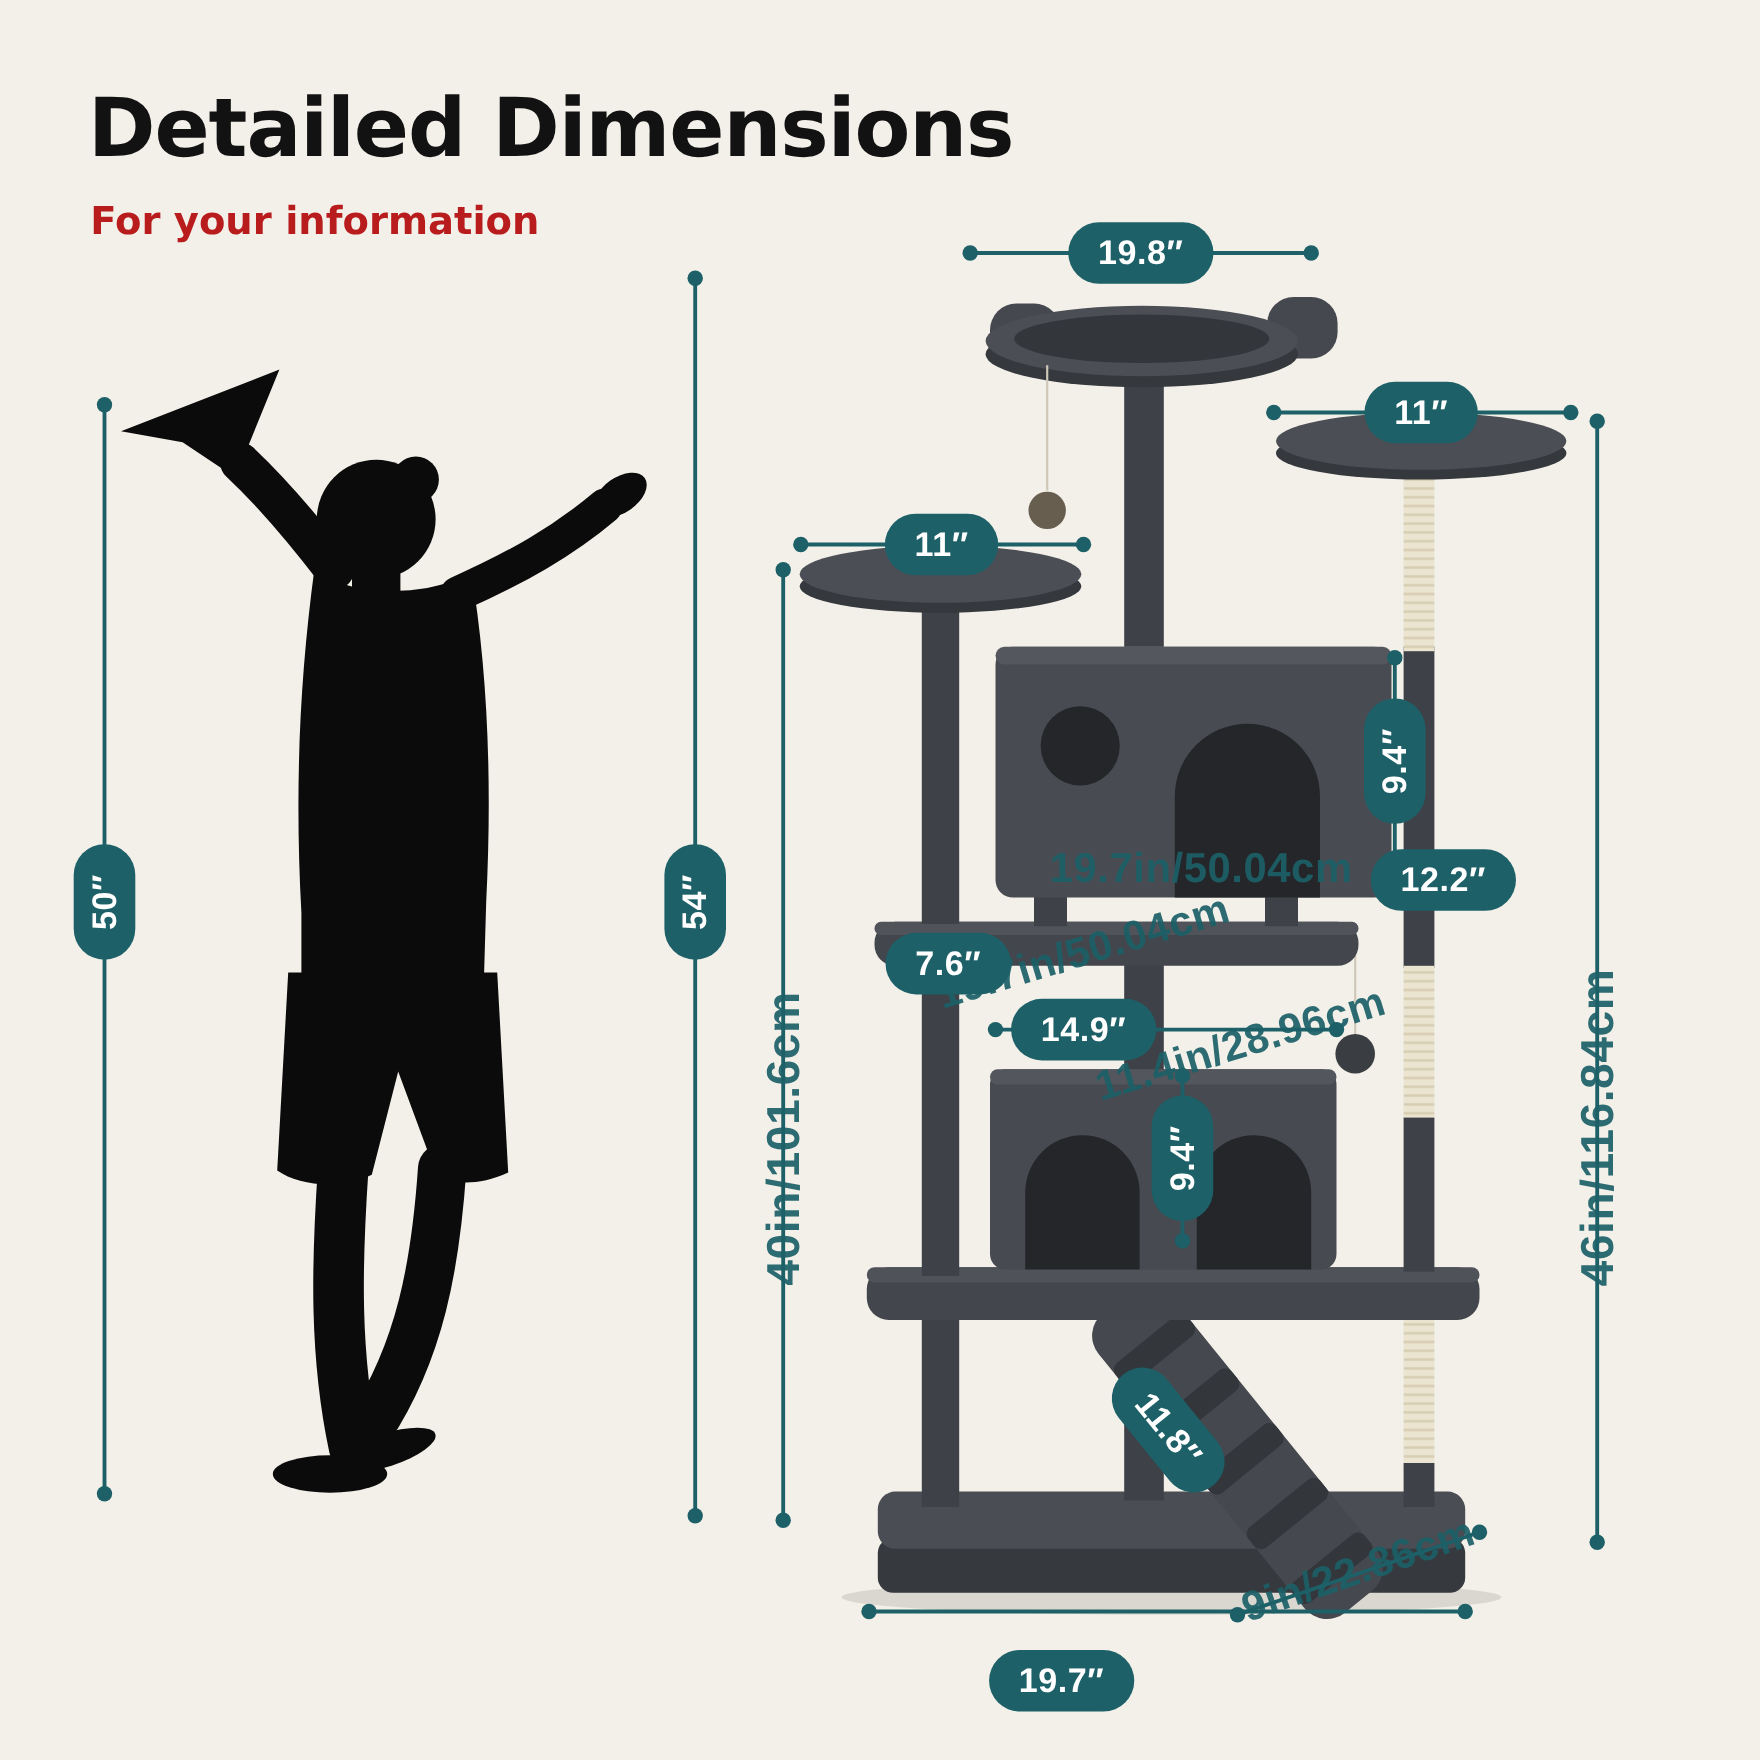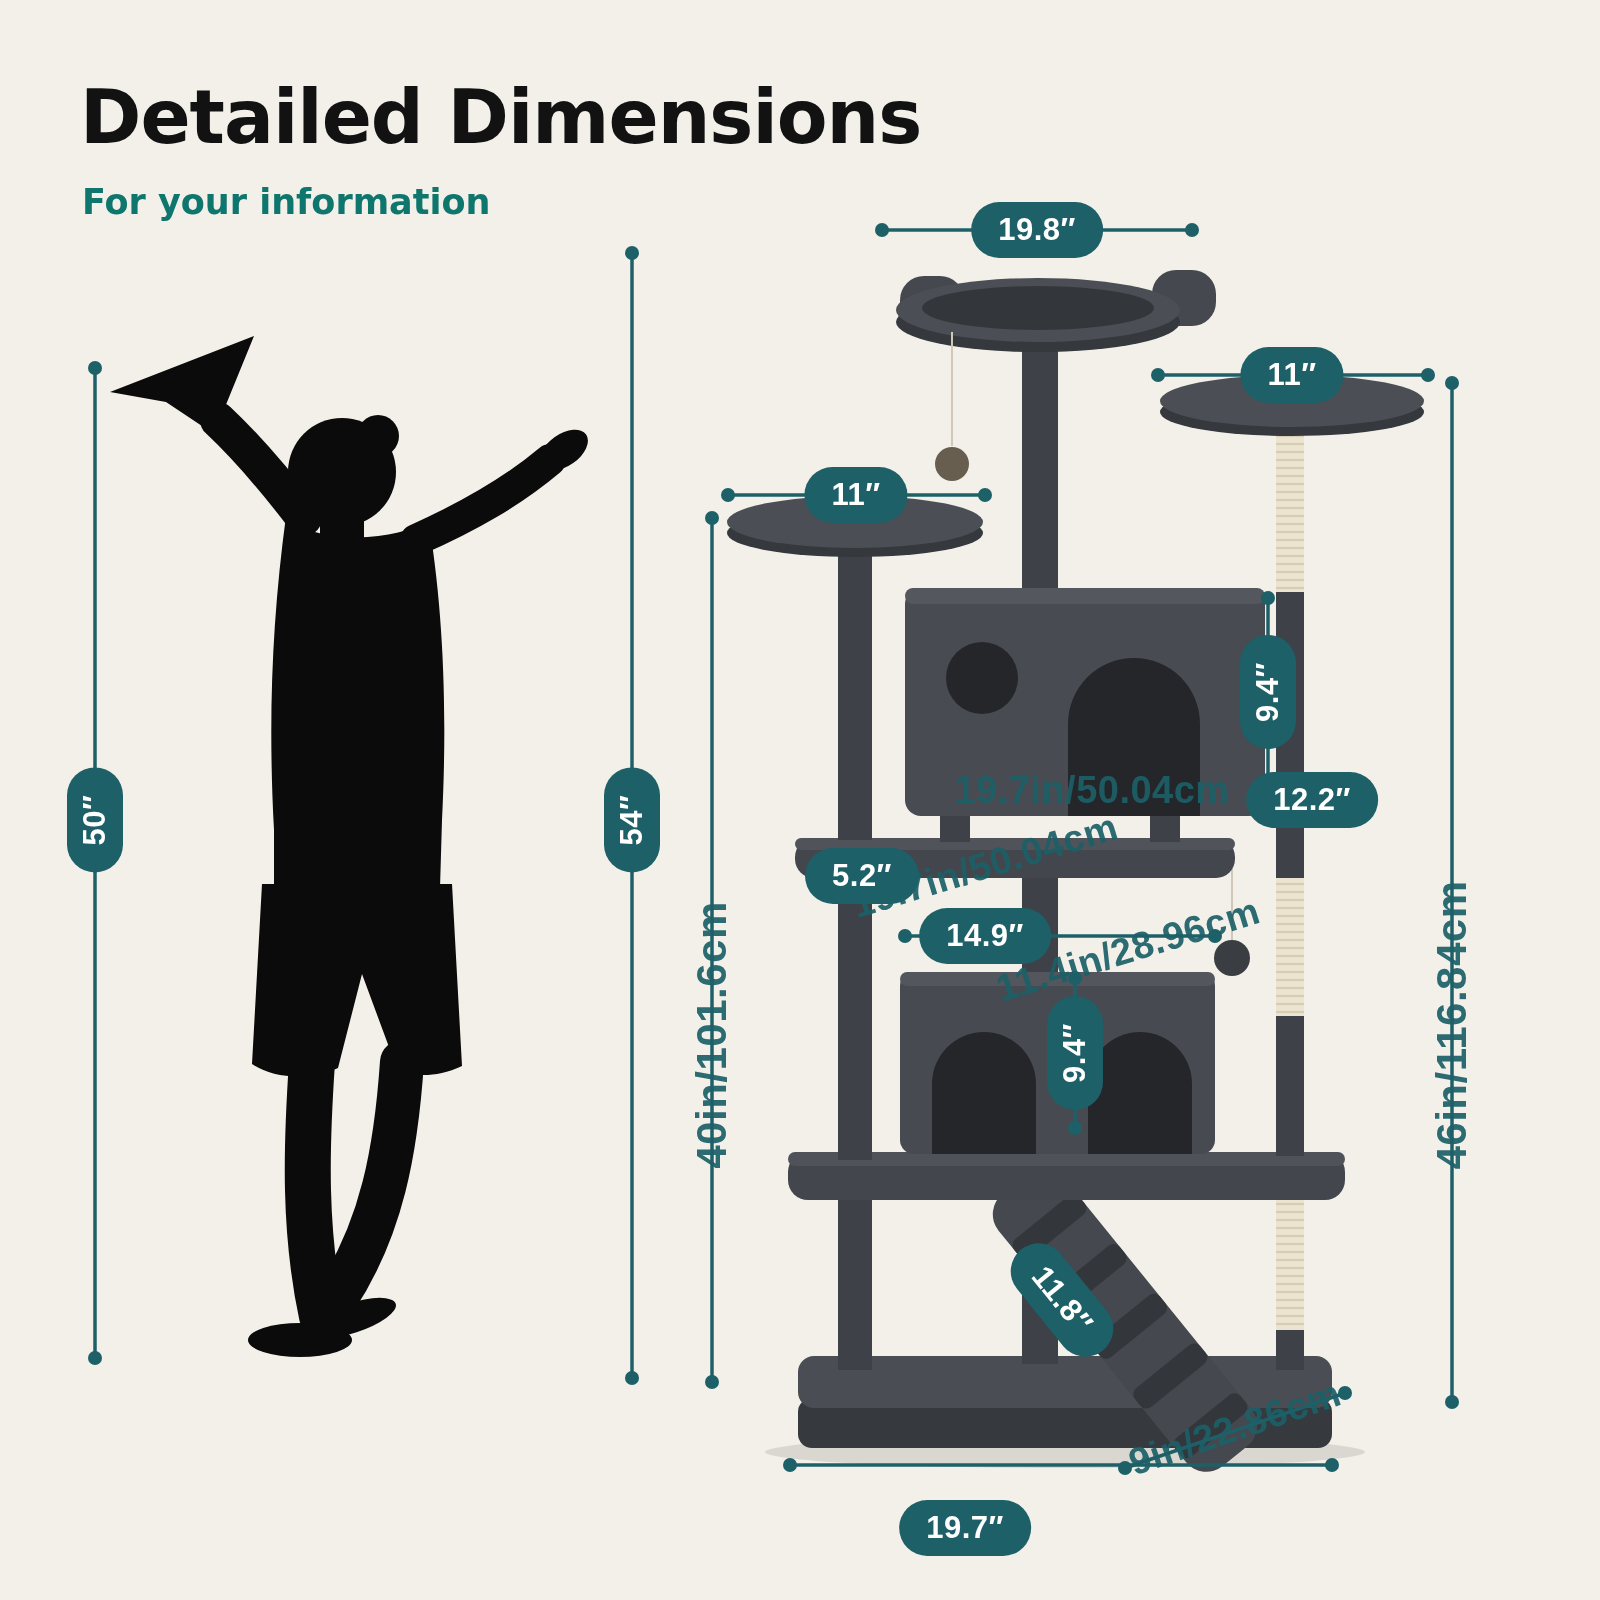--- a/index.html
+++ b/index.html
@@ -10,21 +10,21 @@
     overflow:hidden;
     font-family:"Liberation Sans",sans-serif;
   }
   .hdr{position:absolute;left:80px;top:74px;}
   .hdr h1{
     margin:0;font-family:"DejaVu Sans","Liberation Sans",sans-serif;
     font-size:74px;font-weight:800;color:#121212;letter-spacing:-1px;
   }
   .hdr p{
     margin:22px 0 0 2px;font-family:"DejaVu Sans","Liberation Sans",sans-serif;
-    font-size:35px;font-weight:700;color:#0f766e;
+    font-size:35px;font-weight:700;color:#b91c1c;
   }
   svg.art{position:absolute;inset:0;width:100%;height:100%;}
   .dim-line line{stroke:var(--accent,#1d6068);stroke-width:3.5;}
   .dim-line circle{fill:var(--accent,#1d6068);}
   .pill{
     position:absolute;z-index:30;
     background:var(--accent,#1d6068);color:#fff;
     font-weight:700;font-size:31px;letter-spacing:.5px;
     padding:10px 27px;border-radius:999px;white-space:nowrap;
     transform:translate(-50%,-50%) rotate(var(--rot,0deg));
@@ -212,19 +212,19 @@
   <div class="metric" style="left:1128px;top:950px;--rot:-17deg">11.4in/28.96cm</div>
   <div class="metric" style="left:1235px;top:1428px;--rot:-19deg">9in/22.86cm</div>
 
   <div class="pill" style="left:1037px;top:230px">19.8″</div>
   <div class="pill" style="left:1292px;top:375px">11″</div>
   <div class="pill" style="left:856px;top:495px">11″</div>
   <div class="pill" style="left:95px;top:820px;--rot:-90deg">50″</div>
   <div class="pill" style="left:632px;top:820px;--rot:-90deg">54″</div>
   <div class="pill" style="left:1268px;top:692px;--rot:-90deg">9.4″</div>
   <div class="pill" style="left:1312px;top:800px">12.2″</div>
-  <div class="pill" style="left:862px;top:876px">5.2″</div>
+  <div class="pill" style="left:862px;top:876px">7.6″</div>
   <div class="pill" style="left:985px;top:936px">14.9″</div>
   <div class="pill" style="left:1075px;top:1053px;--rot:-90deg">9.4″</div>
   <div class="pill" style="left:1062px;top:1300px;--rot:51deg">11.8″</div>
   <div class="pill" style="left:965px;top:1528px">19.7″</div>
 
 </div>
 
 </body></html>

